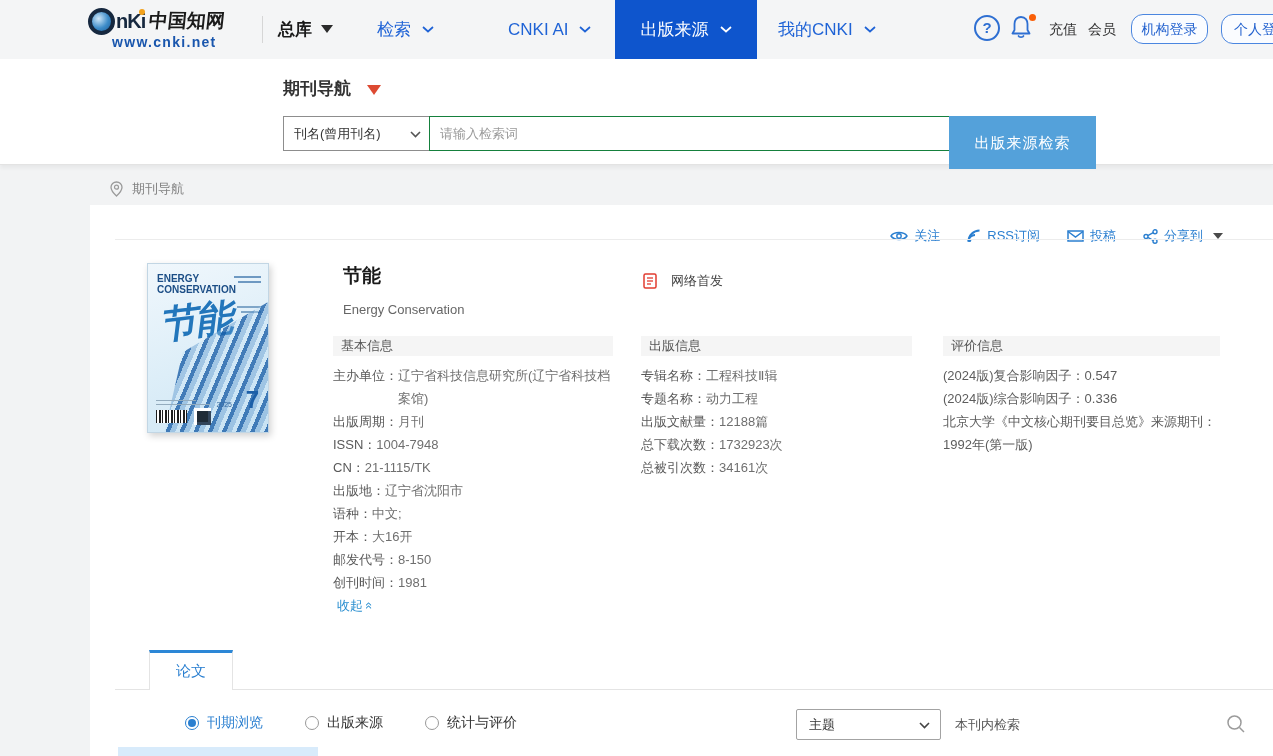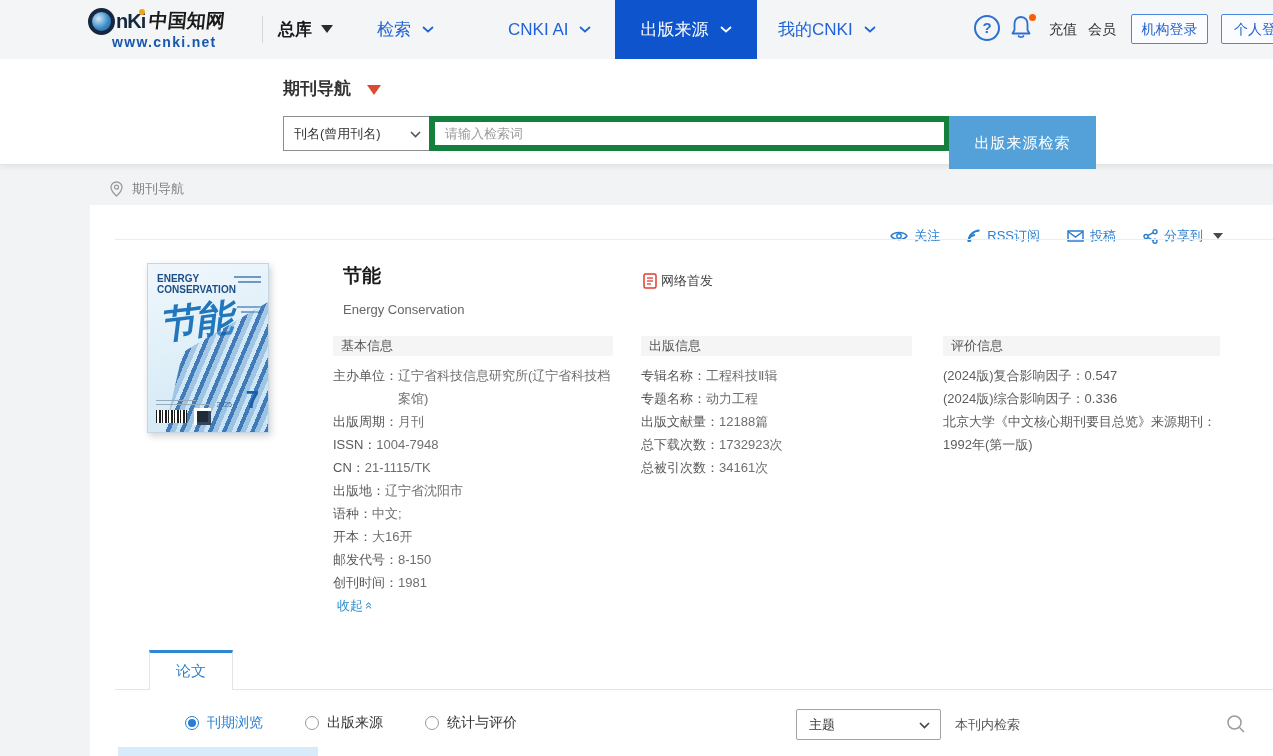--- a/index.html
+++ b/index.html
@@ -20,29 +20,29 @@
   .nav-divider { position:absolute; left:262px; top:16px; width:1px; height:27px; background:#d6d6d6; }
   .nav-item { position:absolute; top:0; height:59px; line-height:59px; font-size:17px; color:#1f63d6; cursor:pointer; white-space:nowrap; }
   .nav-item.dark { color:#1a1a1a; font-weight:bold; }
   .caret-down { display:inline-block; width:0; height:0; border-left:6px solid transparent; border-right:6px solid transparent; border-top:8px solid #2b2b2b; margin-left:9px; vertical-align:2px; }
   .chev { margin-left:11px; vertical-align:2px; }
   .nav-active { position:absolute; left:615px; top:0; width:142px; height:59px; background:#0e55cd; color:#fff; font-size:17px; display:flex; align-items:center; justify-content:center; gap:11px; cursor:pointer; }
   .help-icon { position:absolute; left:974px; top:15px; width:26px; height:26px; border:2px solid #2e6fd2; border-radius:50%; color:#2e6fd2; font-size:15px; font-weight:bold; text-align:center; line-height:22px; cursor:pointer; background:#f4f5f6; }
   .bell-wrap { position:absolute; left:1010px; top:14px; width:26px; height:28px; cursor:pointer; }
   .bell-dot { position:absolute; right:0; top:0; width:7px; height:7px; border-radius:50%; background:#f95f08; }
   .top-link { position:absolute; top:0; height:59px; line-height:59px; font-size:14px; color:#333; cursor:pointer; }
-  .top-btn { position:absolute; top:14px; height:30px; border:1px solid #4a86e0; border-radius:2px; background:#fafcff; color:#2563cf; font-size:14px; text-align:center; line-height:28px; cursor:pointer; }
+  .top-btn { position:absolute; top:14px; height:30px; border:1px solid #4a86e0; border-radius:12px; background:#fafcff; color:#2563cf; font-size:14px; text-align:center; line-height:28px; cursor:pointer; }
 
   
   .subheader { position:absolute; top:59px; left:0; width:1273px; height:106px; background:#fff; border-bottom:1px solid #e3e3e3; box-shadow:0 3px 4px rgba(0,0,0,0.05); }
   .sh-title { position:absolute; left:283px; top:18px; font-size:17px; font-weight:bold; color:#333; }
   .red-tri { display:inline-block; width:0; height:0; border-left:7px solid transparent; border-right:7px solid transparent; border-top:10px solid #dd4a32; margin-left:16px; vertical-align:-1px; }
   .sh-select { position:absolute; left:283px; top:57px; width:147px; height:35px; border:1px solid #8d8d8d; background:#fff; font-size:13px; color:#333; line-height:33px; padding-left:10px; cursor:pointer; }
   .sh-select .sel-chev { position:absolute; right:8px; top:14px; }
-  .sh-input { position:absolute; left:429px; top:57px; width:521px; height:35px; border:6px solid #15803d; padding:0 10px; font-size:13px; color:#333; outline:none; }
+  .sh-input { position:absolute; left:429px; top:57px; width:521px; height:35px; border:1px solid #15803d; padding:0 10px; font-size:13px; color:#333; outline:none; }
   .sh-input::placeholder { color:#9a9a9a; }
   .sh-btn { position:absolute; left:949px; top:57px; width:147px; height:53px; background:#54a1da; color:#fff; font-size:15px; text-align:center; line-height:35px; letter-spacing:1px; border:none; cursor:pointer; }
 
   
   .breadcrumb { position:absolute; left:110px; top:180px; display:flex; align-items:center; gap:9px; color:#828282; font-size:13px; }
 
   
   .card { position:absolute; left:90px; top:205px; width:1183px; height:551px; background:#fff; }
   .actions { position:absolute; top:22px; right:50px; display:flex; gap:27px; }
   .action { display:flex; align-items:center; gap:6px; color:#2b7fd0; font-size:13px; cursor:pointer; }
@@ -66,21 +66,21 @@
   .cov-year { position:absolute; right:36px; bottom:24px; font-size:7px; color:#35699f; }
   .cov-line1,.cov-line2 { position:absolute; left:8px; height:1px; background:#93abbd; }
   .cov-line1 { bottom:31px; width:40px; } .cov-line2 { bottom:27px; width:54px; }
   .barcode { position:absolute; left:8px; bottom:9px; width:31px; height:13px; background:repeating-linear-gradient(90deg,#1d1d1d 0 1px,#fff 1px 3px,#1d1d1d 3px 5px,#fff 5px 6px); }
   .qr { position:absolute; left:46px; bottom:7px; width:17px; height:17px; background:#1f2b36;
         box-shadow:inset 3px 3px 0 #fff, inset -3px -3px 0 #32455a; }
 
   
   .jtitle { position:absolute; left:253px; top:58px; font-size:19px; font-weight:bold; color:#1a1a1a; }
   .jtitle-en { position:absolute; left:253px; top:97px; font-size:13px; color:#666; }
-  .badge { position:absolute; left:553px; top:67px; display:flex; align-items:center; gap:4px; font-size:13px; color:#444; }
+  .badge { position:absolute; left:553px; top:67px; display:flex; align-items:center; gap:14px; font-size:13px; color:#444; }
 
   
   .col { position:absolute; top:131px; font-size:13px; }
   .col1 { left:243px; width:280px; } .col2 { left:551px; width:271px; } .col3 { left:853px; width:277px; }
   .col-h { height:20px; background:#f5f5f5; color:#555; line-height:20px; padding-left:8px; }
   .rows { margin-top:8px; }
   .row { display:flex; line-height:23px; }
   .lbl { color:#595959; white-space:nowrap; }
   .val { color:#6f6f6f; }
   .line { line-height:23px; color:#5d5d5d; }

